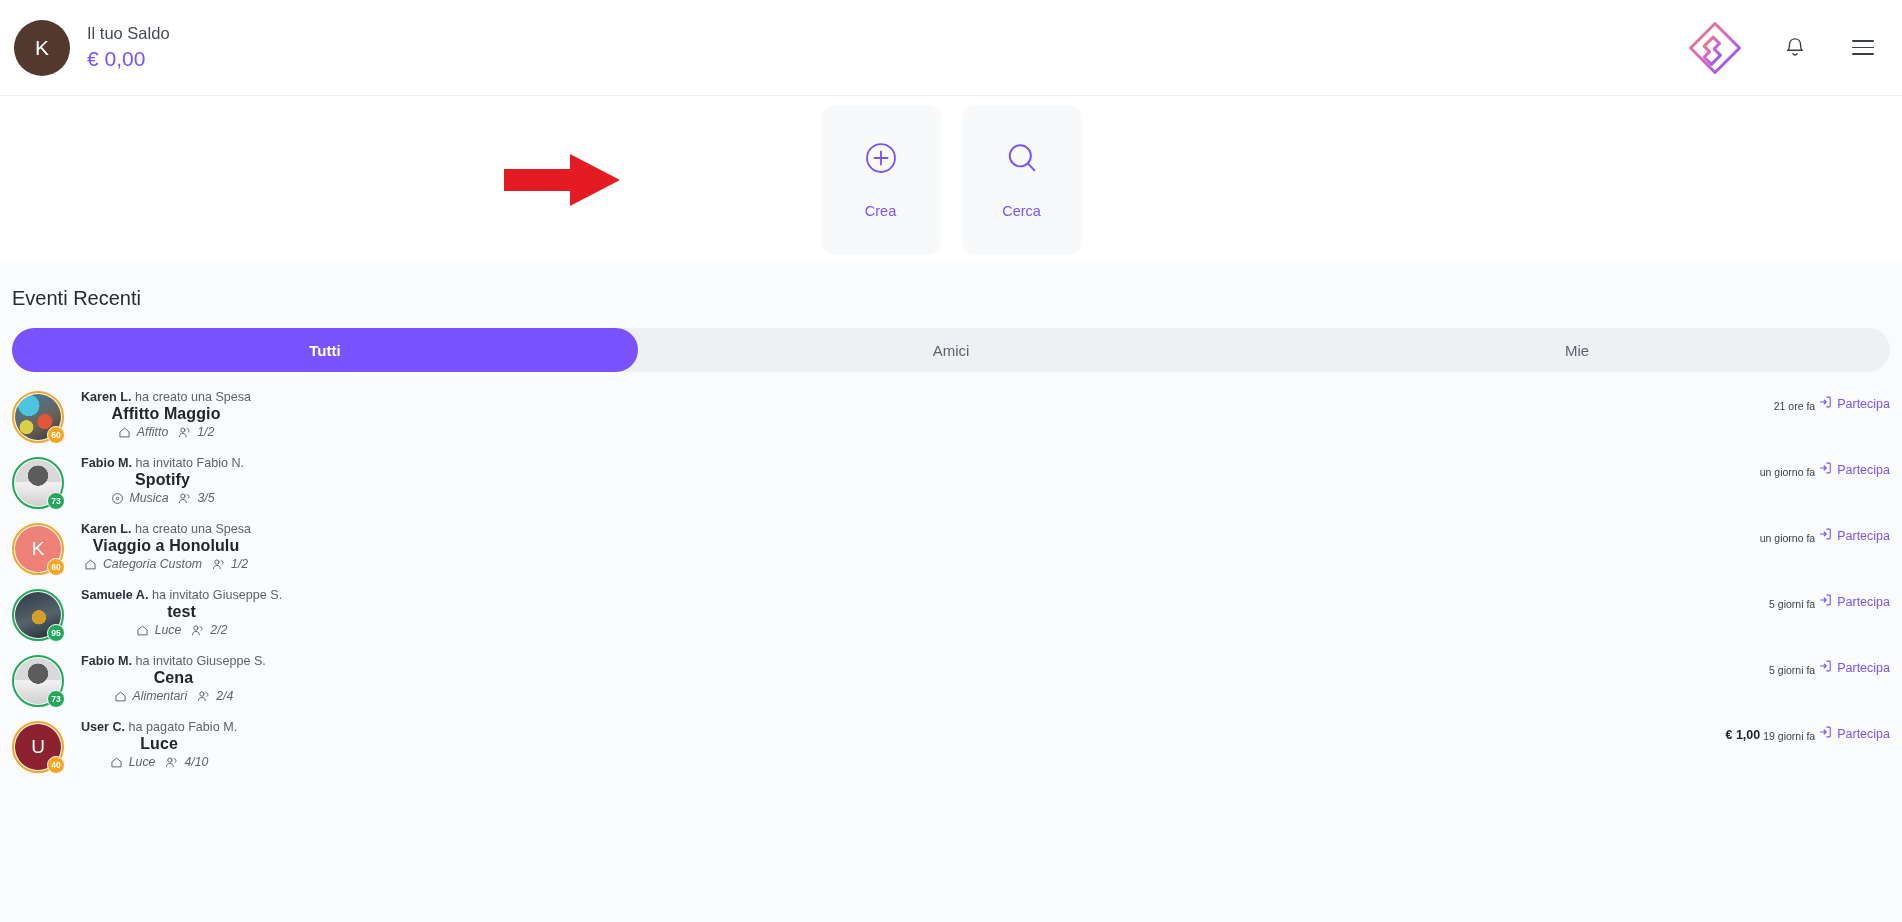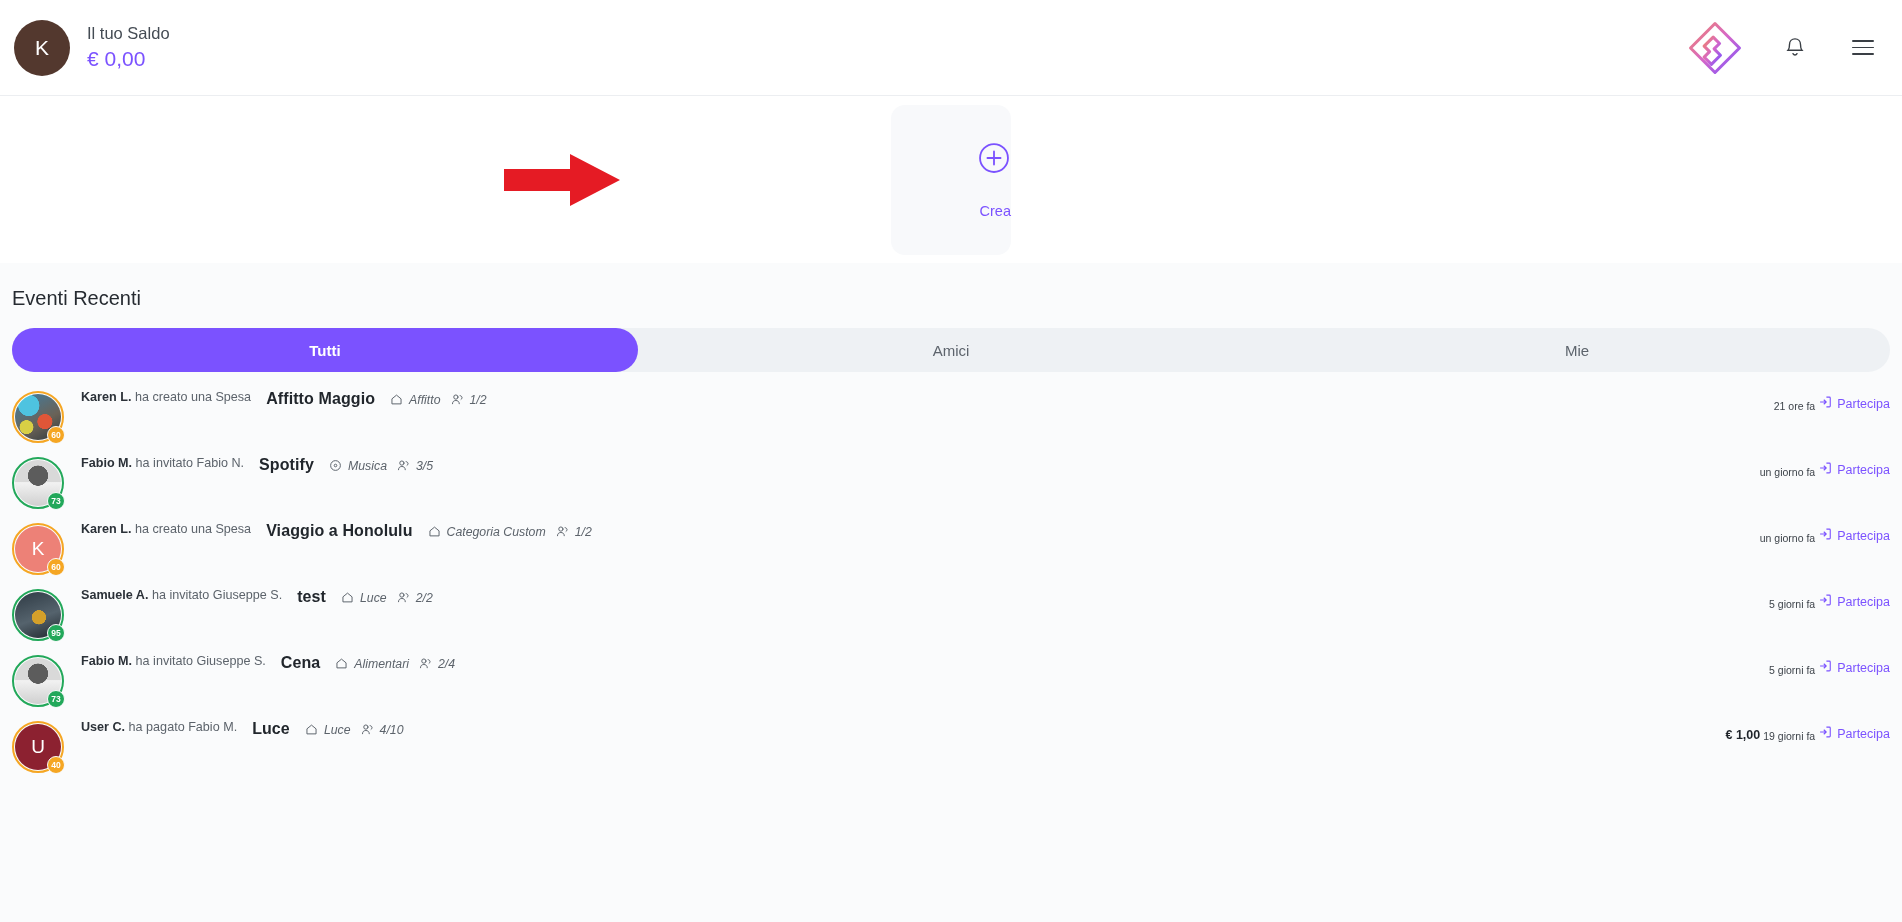--- a/index.html
+++ b/index.html
@@ -58,21 +58,21 @@
     display: flex; align-items: center; justify-content: center;
     gap: 21px;
     position: relative;
     background: #ffffff;
   }
   .action-card {
     width: 120px; height: 150px;
     background: #f8f9fb;
     border-radius: 14px;
     display: flex; flex-direction: column;
-    align-items: flex-end; justify-content: center;
+    align-items: center; justify-content: center;
     gap: 28px;
     cursor: pointer;
   }
   .action-label { font-size: 14.5px; color: #7b52ff; }
   .act-icon { width: 34px; height: 34px; display:block; }
 
   
   .red-arrow {
     position: absolute;
     left: 504px; top: 58px;
@@ -131,21 +131,21 @@
     background-size: cover;
   }
   .score-badge {
     position: absolute; right: -1px; bottom: -1px;
     min-width: 18px; height: 18px; border-radius: 50%;
     display: flex; align-items: center; justify-content: center;
     font-size: 8.5px; color: #ffffff; font-weight: 700;
     border: 1.6px solid #fafbfc;
     padding: 0 2px;
   }
-  .ev-body { margin-left: 17px; display: flex; flex-direction: row; gap: 15px; padding-top: 1px; }
+  .ev-body { margin-left: 17px; display: flex; flex-direction: column; gap: 1px; padding-top: 1px; align-items: center; }
   .ev-actor { font-size: 12.6px; color: #5c636b; }
   .ev-actor b { color: #2b3138; font-weight: 700; }
   .ev-title { font-size: 16px; color: #21262c; font-weight: 700; letter-spacing: .1px; }
   .ev-meta { display: flex; align-items: center; gap: 6px; font-size: 12.3px; color: #5c636b; margin-top: 1px; font-style: italic; }
   .ev-meta svg { display:block; }
   .ev-right {
     margin-left: auto; display: flex; 
     align-items: flex-end; justify-content: flex-start;
     padding-top: 6px; gap: 3px;
   }
@@ -206,20 +206,27 @@
   </svg>
 
   <div class="action-card">
     <svg class="act-icon" viewBox="0 0 28 28" fill="none" stroke="#7b52ff" stroke-width="1.5">
       <circle cx="14" cy="14" r="11.5"></circle>
       <path d="M14 8.6v10.8M8.6 14h10.8" stroke-linecap="round"></path>
     </svg>
     <div class="action-label">Crea</div>
   </div>
 
+  <div class="action-card">
+    <svg class="act-icon" viewBox="0 0 28 28" fill="none" stroke="#7b52ff" stroke-width="1.6">
+      <circle cx="12.6" cy="12.2" r="8.7"></circle>
+      <path d="M19.2 18.8l5 5.4" stroke-linecap="round"></path>
+    </svg>
+    <div class="action-label">Cerca</div>
+  </div>
 
 </div>
 
 <div class="events">
   <div class="events-title">Eventi Recenti</div>
 
   <div class="tabs">
     <div class="tab active">Tutti</div>
     <div class="tab">Amici</div>
     <div class="tab">Mie</div>

